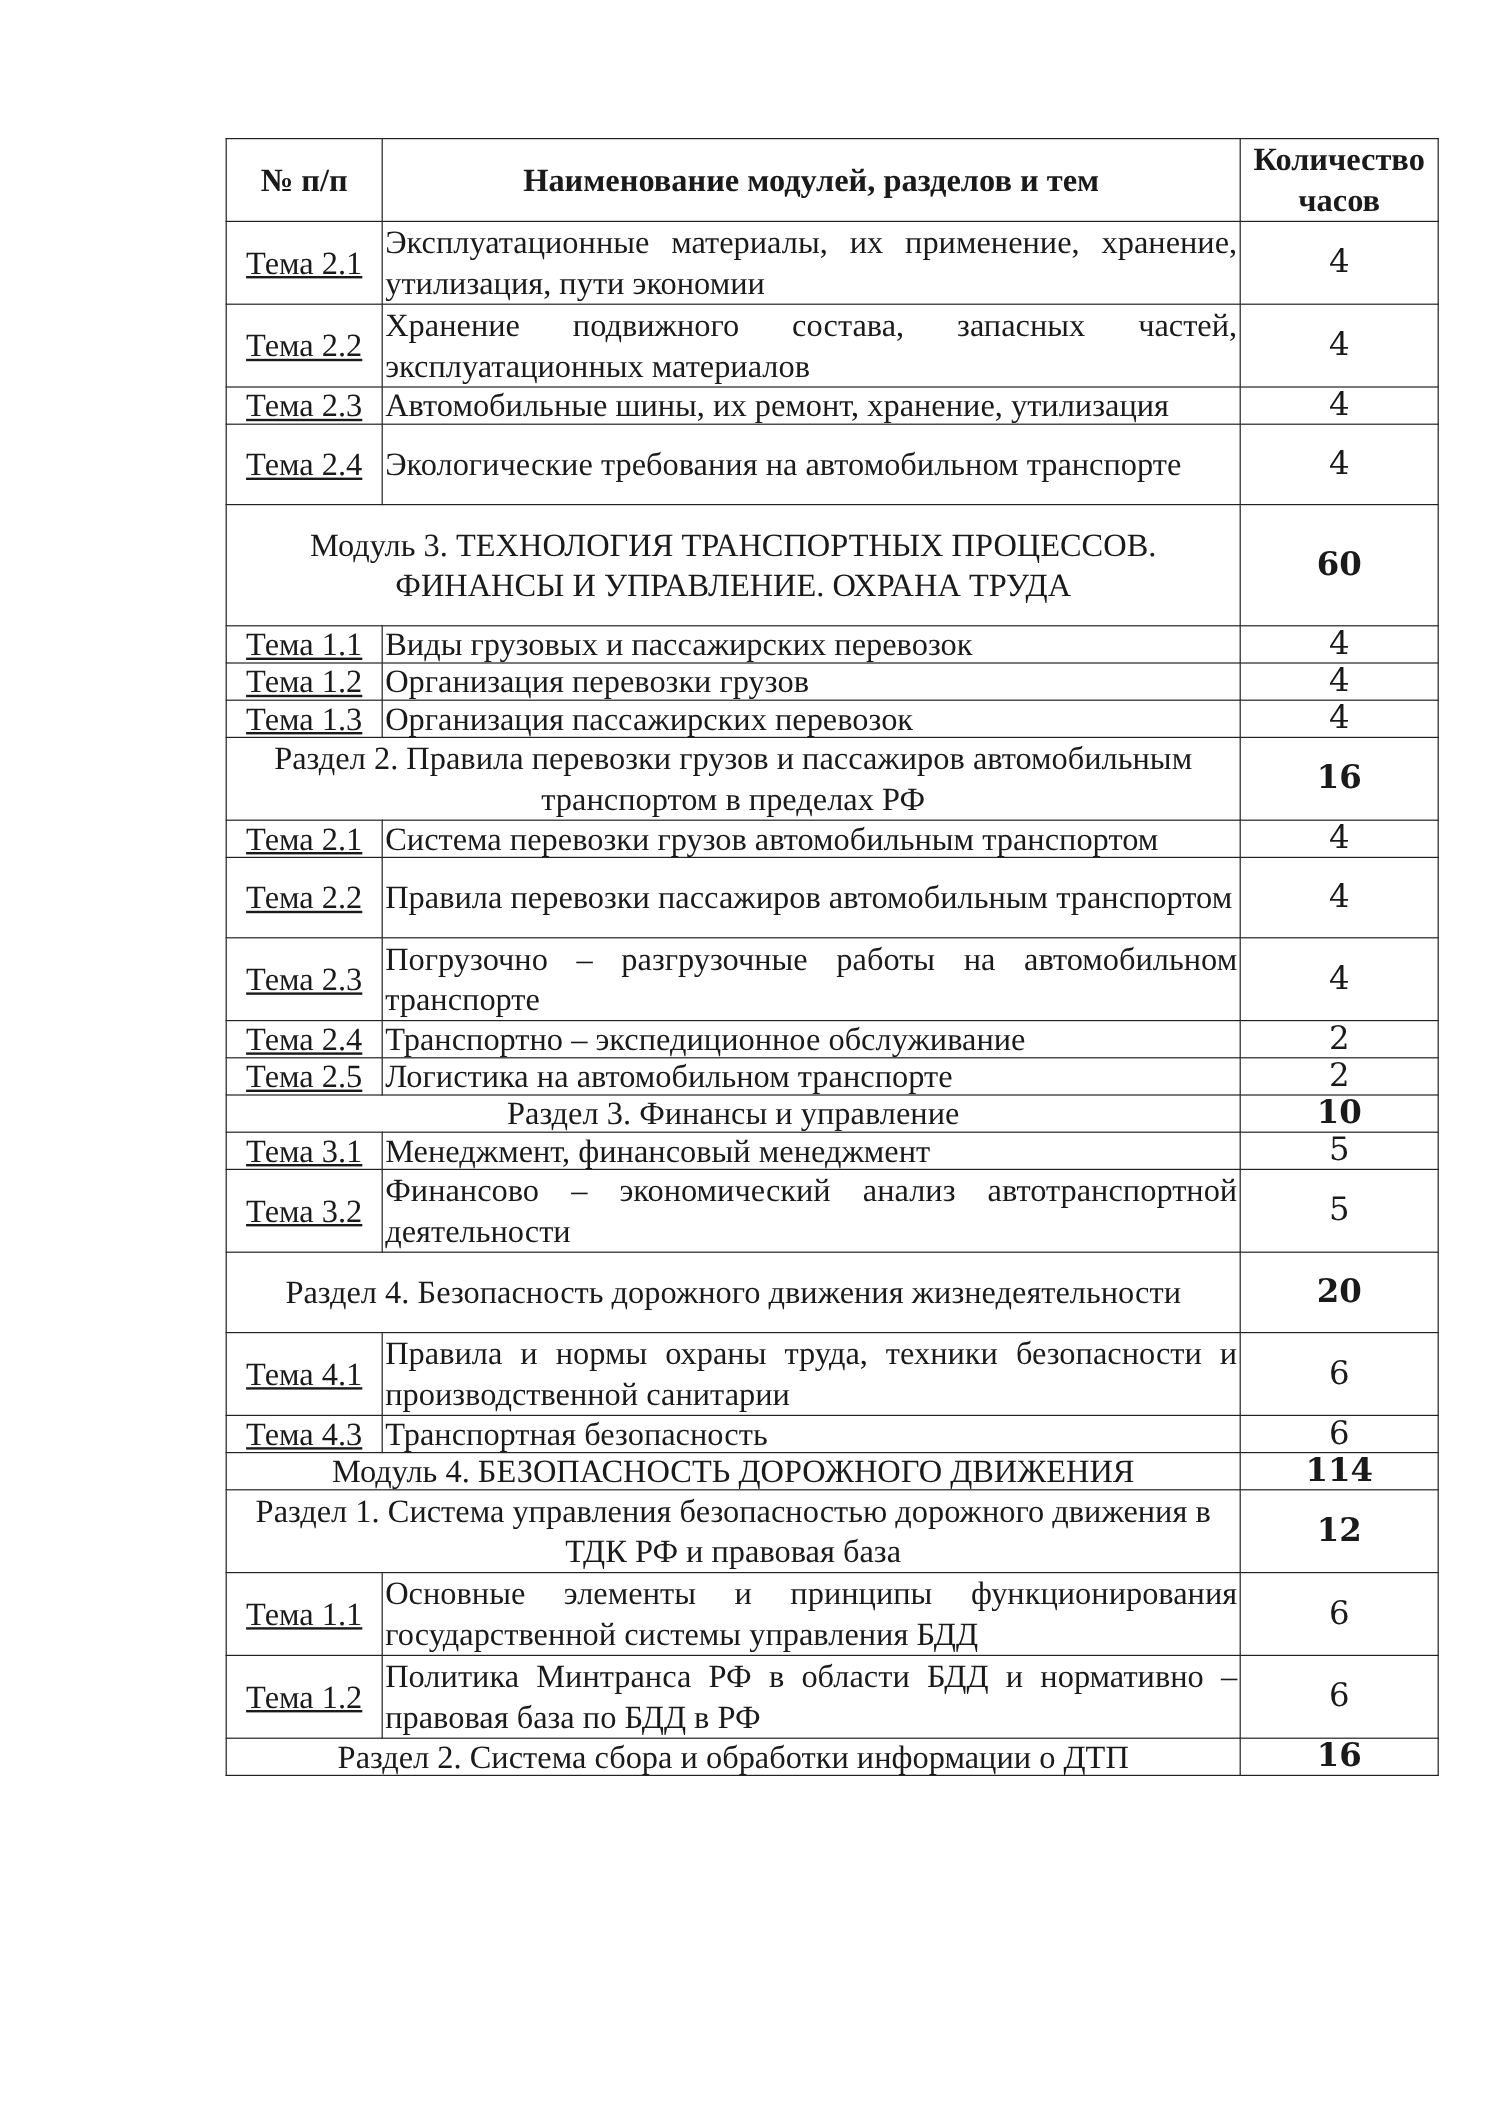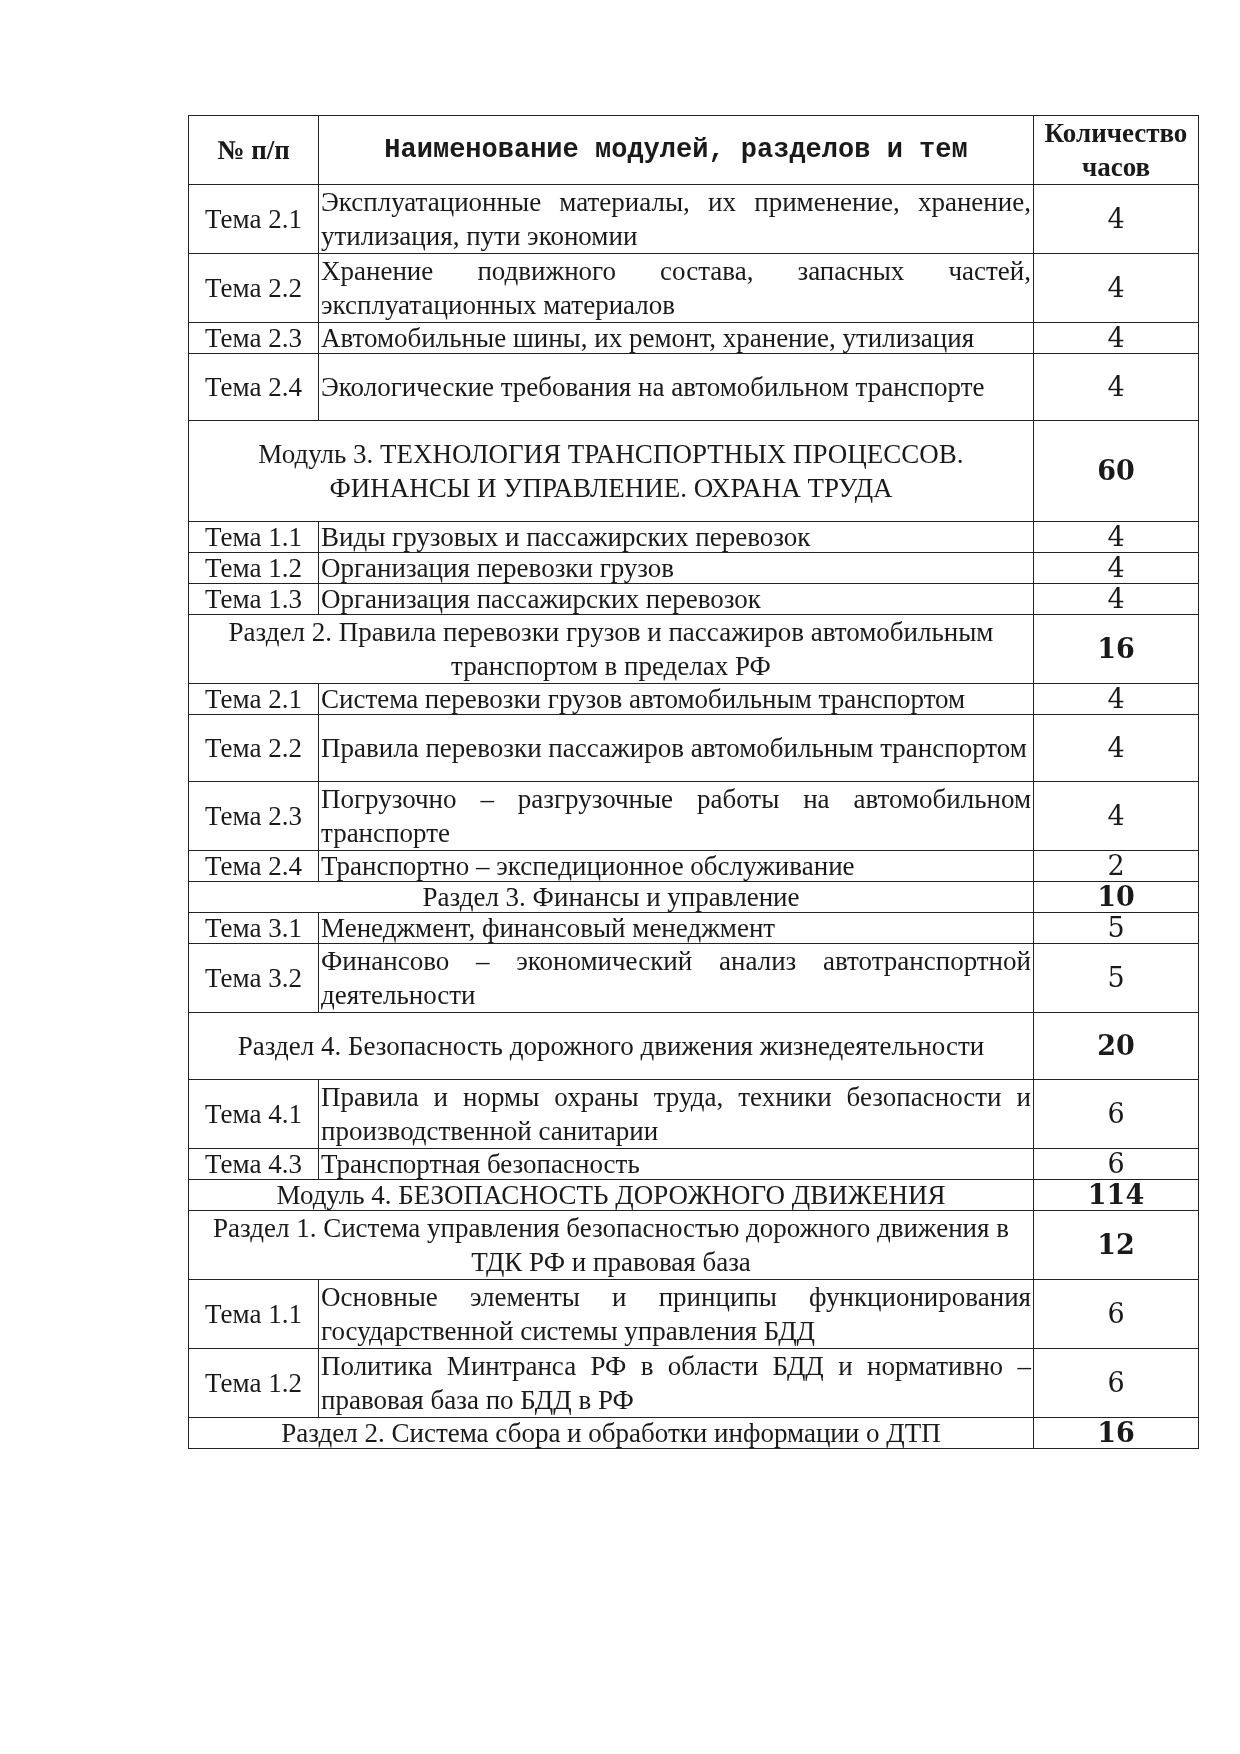--- a/index.html
+++ b/index.html
@@ -15,25 +15,25 @@
     border: 1.6px solid #222;
     padding: 0 2px;
     vertical-align: middle;
     line-height: 34px;
     font-size: 27px;
   }
   col.c-num { width: 130px; }
   col.c-name { width: 715px; }
   col.c-hours { width: 165px; }
   th { font-weight: bold; text-align: center; }
-  th.h-name { font-size: 27px; font-family: Liberation Mono, monospace; }
+  th.h-name { font-size: 27px; }
   th.h-num { font-size: 27px; }
   th.h-hours { font-size: 26px; line-height: 32px; }
   tr.head th { height: 68px; }
-  td.num { text-align: center; white-space: nowrap; }
+  td.num { text-align: center; white-space: nowrap; text-decoration: underline; }
   td.name { text-align: left; }
   td.name.just { text-align: justify; text-align-last: left; }
   td.hours { text-align: center; font-family: "DejaVu Serif", serif; font-size: 25px; }
   tr.module td, tr.section td { font-weight: normal; text-align: center; }
   tr.module td.hours, tr.section td.hours { font-weight: bold; }
   tr.module td.title { text-transform: none; }
   tr.single td { height: 30px; line-height: 30px; }
   tr.double td { height: 66px; }
   tr.triple td { height: 100px; }
 </style>
@@ -111,20 +111,25 @@
         <tr class="topic double">
           <td class="num">Тема 2.3</td>
           <td class="name just">Погрузочно – разгрузочные работы на автомобильном транспорте</td>
           <td class="hours">4</td>
         </tr>
         <tr class="topic single">
           <td class="num">Тема 2.4</td>
           <td class="name">Транспортно – экспедиционное обслуживание</td>
           <td class="hours">2</td>
         </tr>
+        <tr class="topic single">
+          <td class="num">Тема 2.5</td>
+          <td class="name">Логистика на автомобильном транспорте</td>
+          <td class="hours">2</td>
+        </tr>
         <tr class="section single">
           <td class="title" colspan="2">Раздел 3. Финансы и управление</td>
           <td class="hours">10</td>
         </tr>
         <tr class="topic single">
           <td class="num">Тема 3.1</td>
           <td class="name">Менеджмент, финансовый менеджмент</td>
           <td class="hours">5</td>
         </tr>
         <tr class="topic double">

